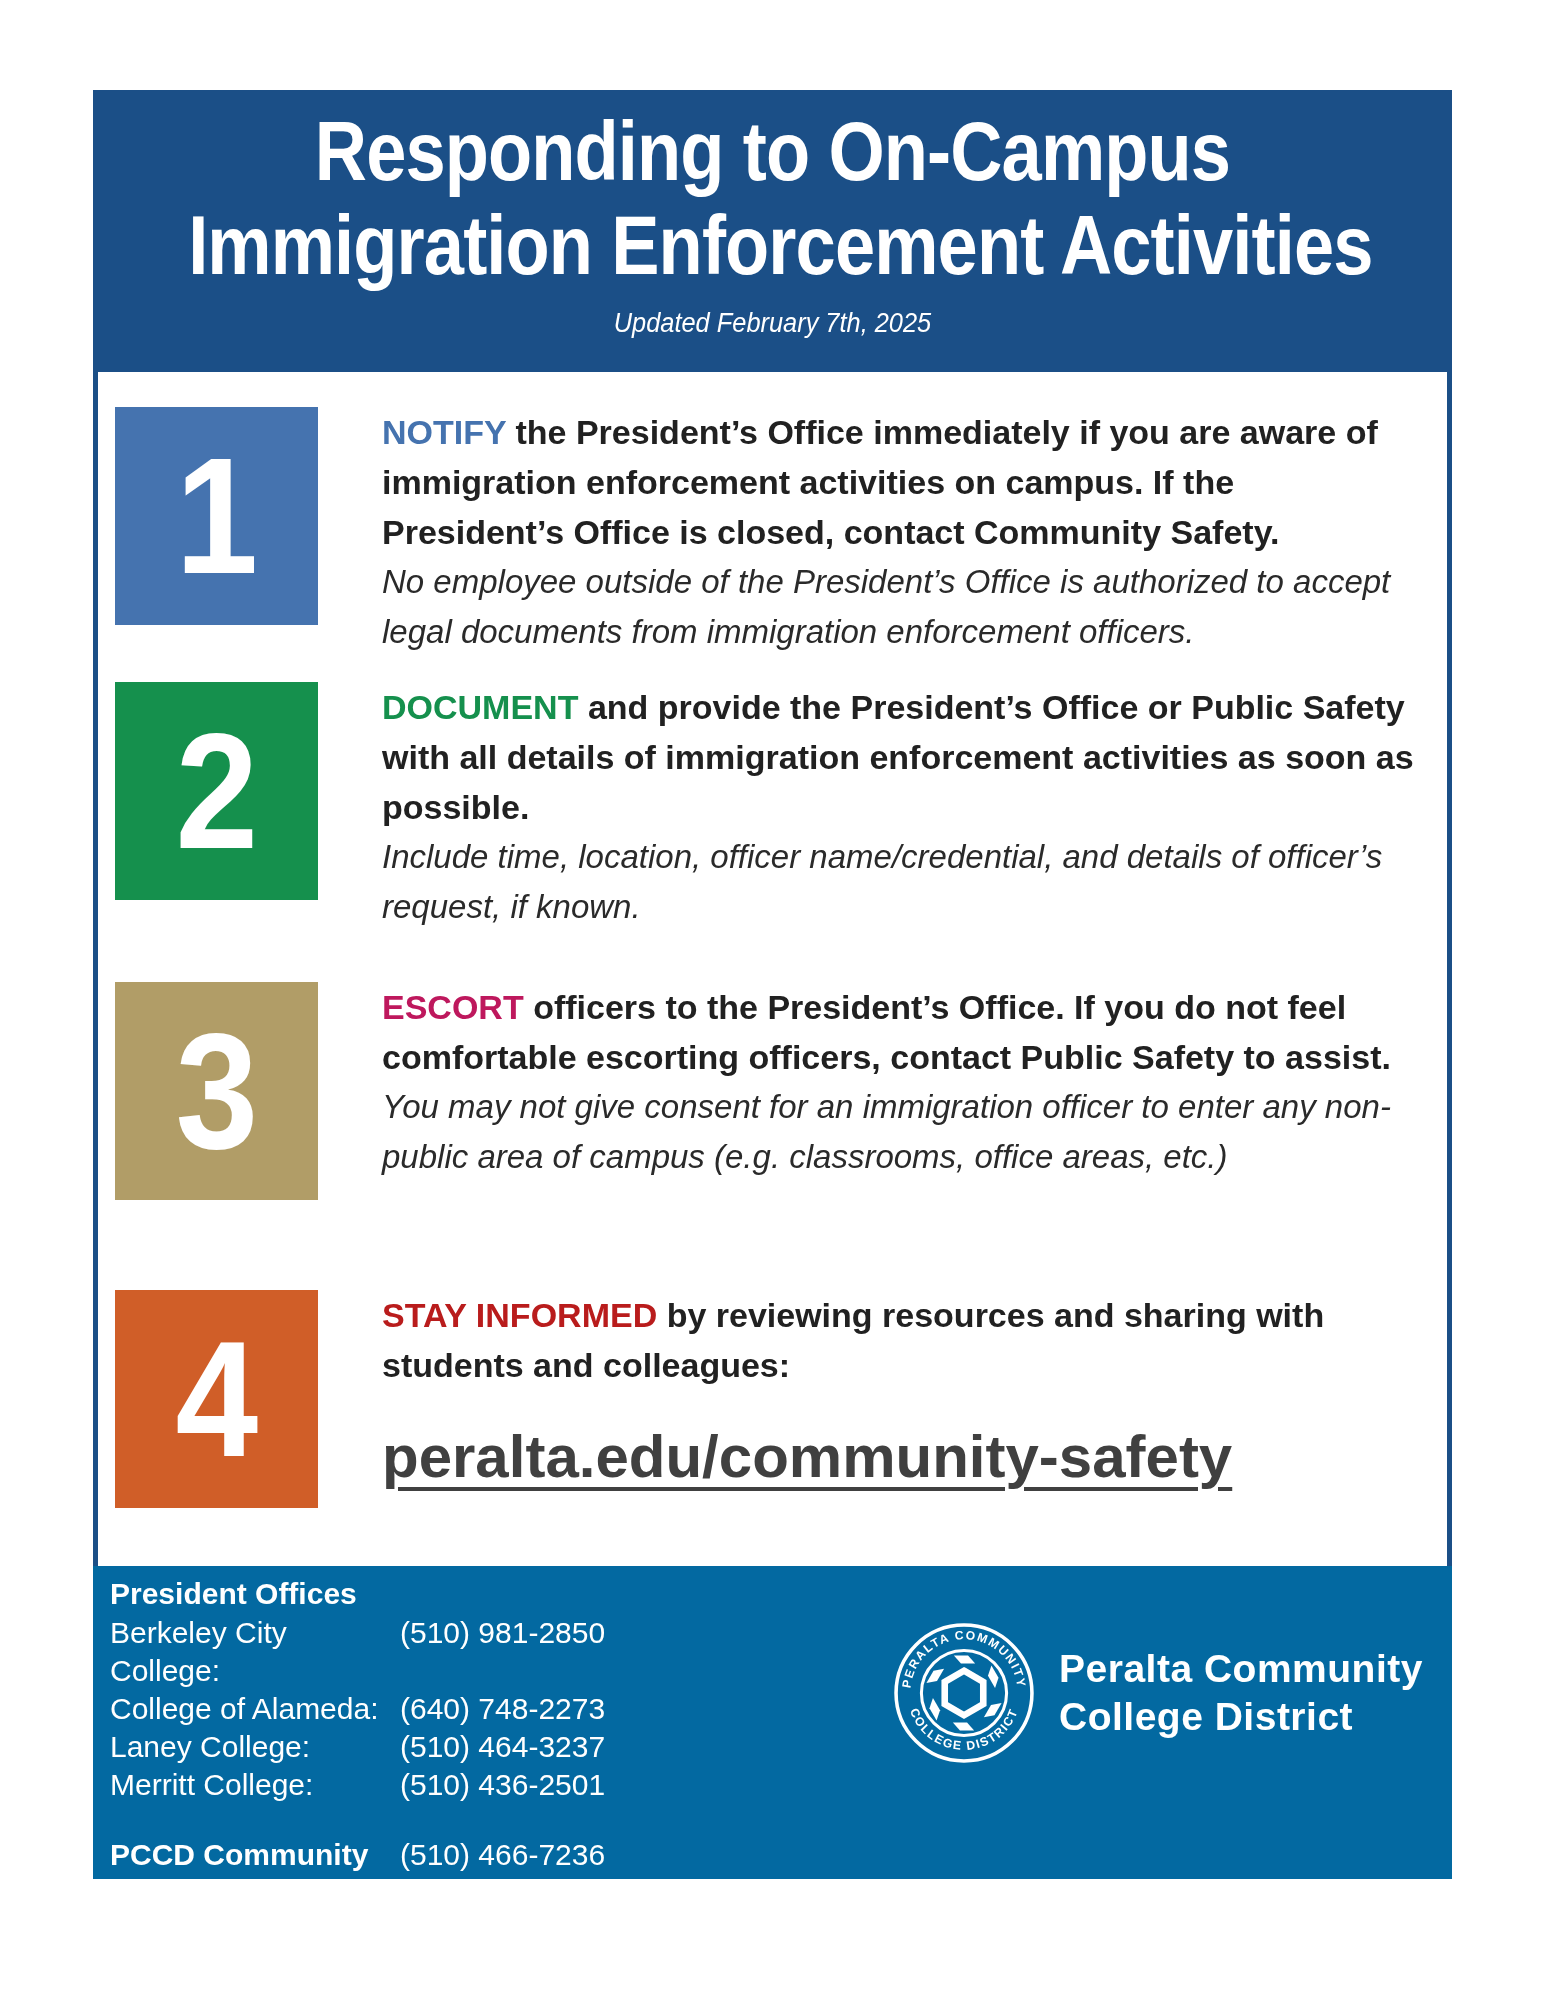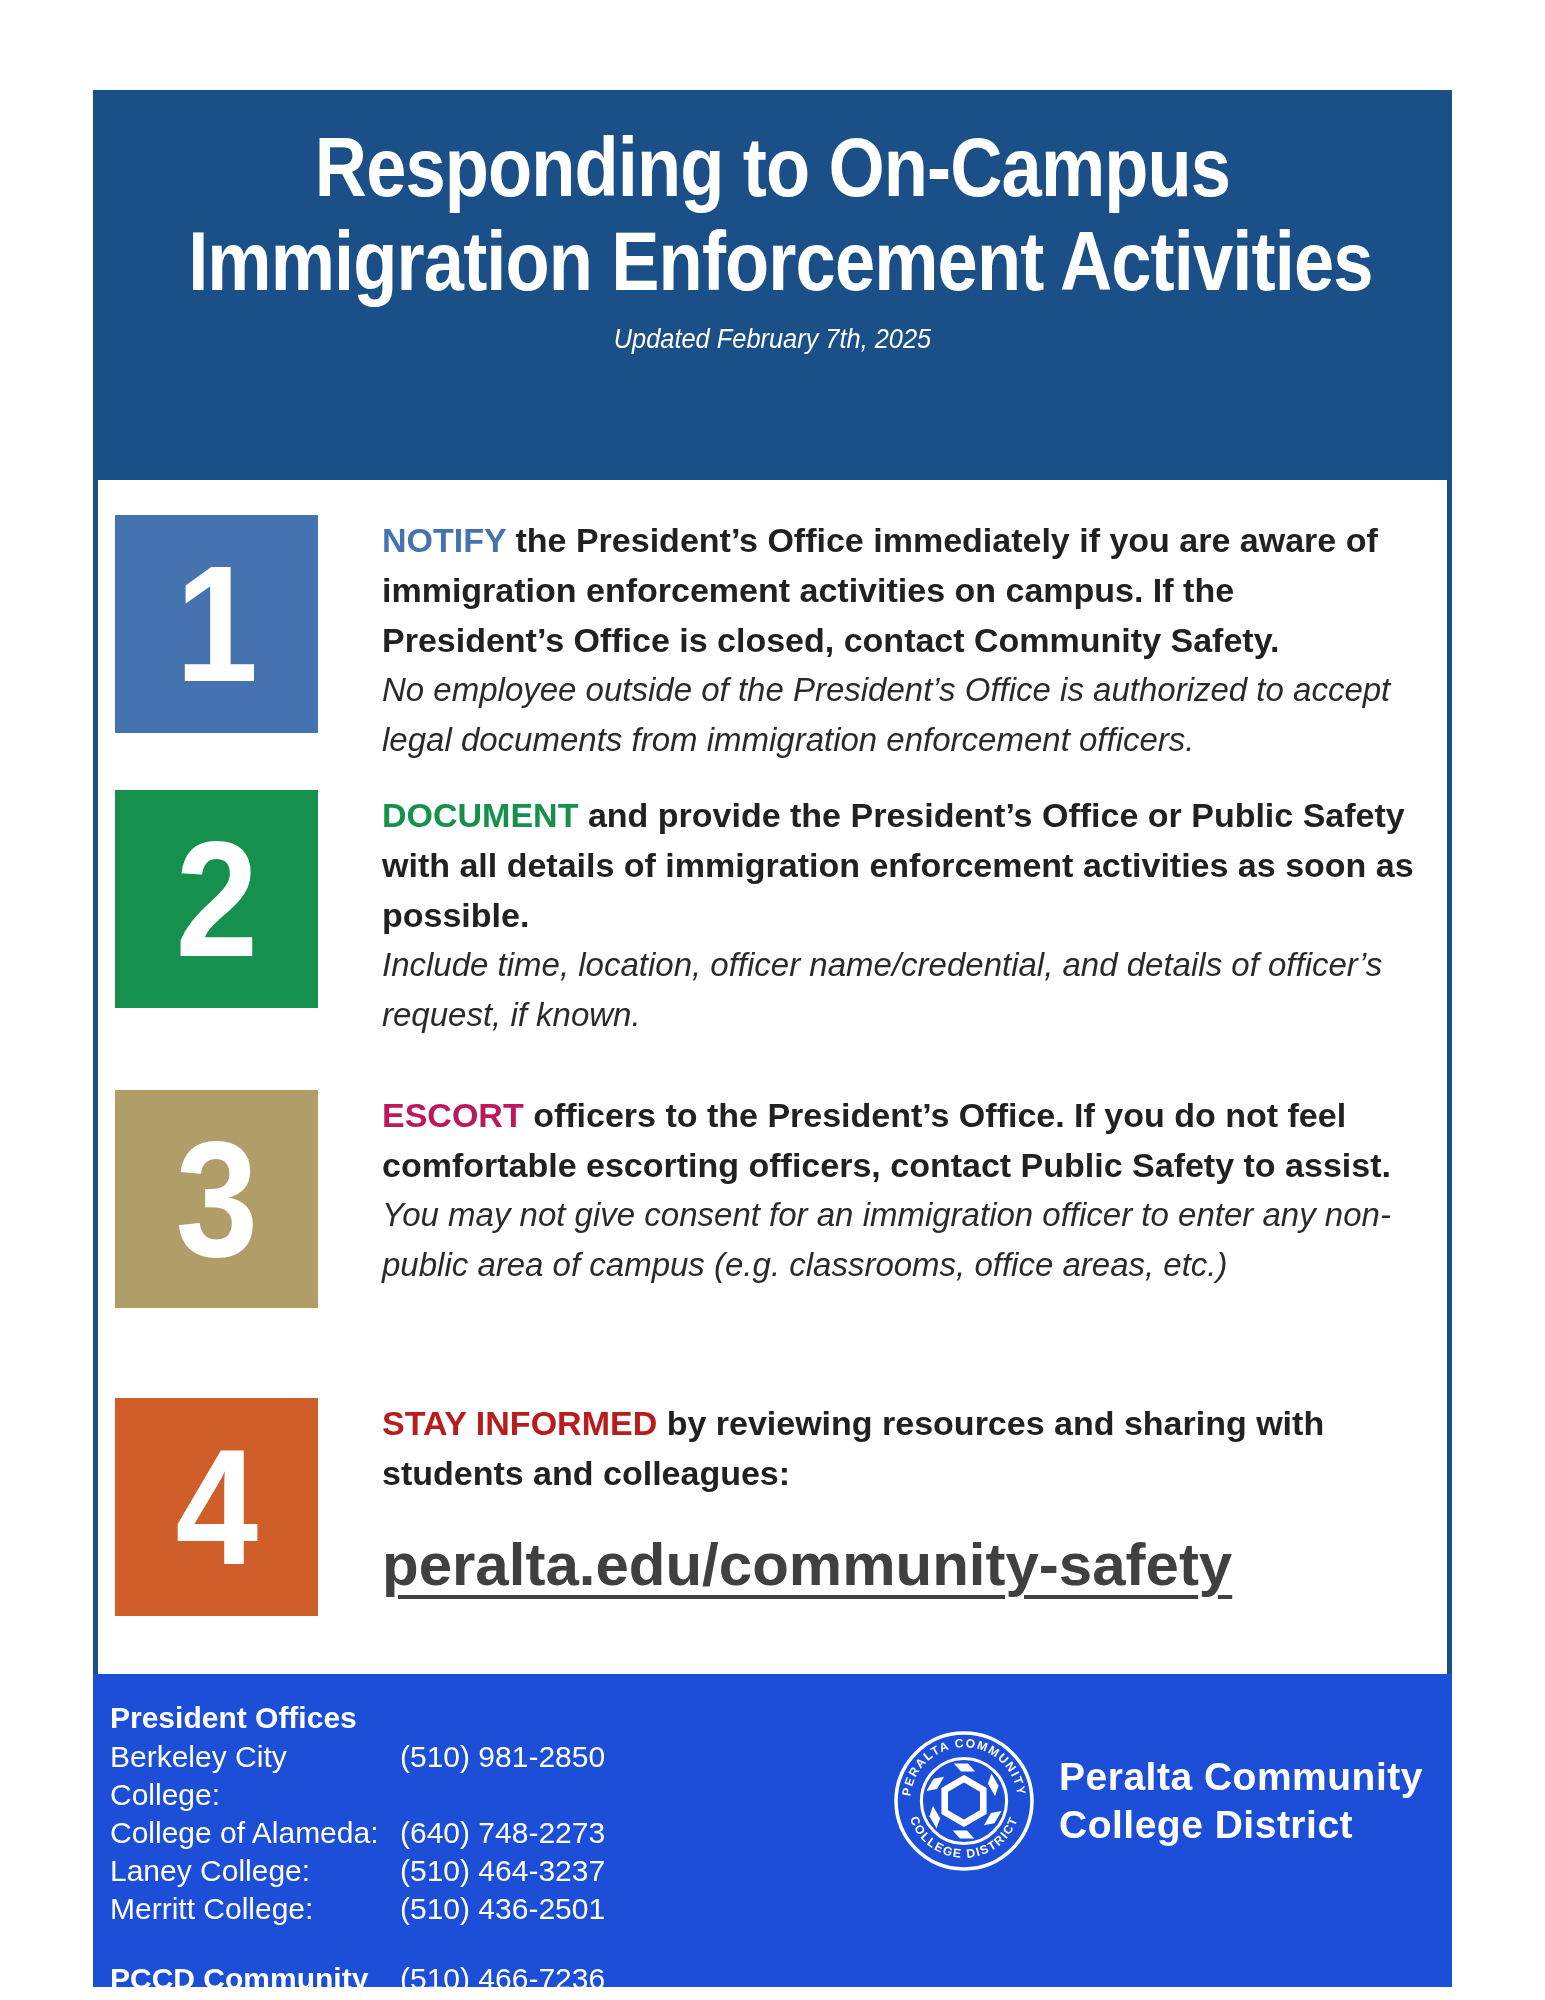--- a/index.html
+++ b/index.html
@@ -9,21 +9,21 @@
     font-family:"Liberation Sans", sans-serif;
     position:relative;
     color:#1f1f1f;
   }
   .flyer {
     position:absolute; left:93px; top:90px; width:1359px;
   }
   
   .header {
     background:#1b4f87; color:#ffffff; text-align:center;
-    height:390px; padding-top:30px;
+    height:282px; padding-top:14px;
   }
   .title-line {
     font-weight:700; font-size:84px; line-height:94px;
     white-space:nowrap; transform:scaleX(0.86); transform-origin:50% 50%;
     letter-spacing:-1px;
   }
   .updated {
     margin-top:16px; font-style:italic; font-size:27px;
     transform:scaleX(0.94); transform-origin:50% 50%;
   }
@@ -56,22 +56,22 @@
   .kw4 { color:#b91c1c; }
   .note { font-size:33px; line-height:50px; font-style:italic; color:#2a2a2a; font-weight:400; }
   .big-link {
     display:inline-block; margin-top:32px;
     font-size:60px; font-weight:700; color:#404040;
     text-decoration:underline; text-decoration-thickness:4px; text-underline-offset:10px;
     cursor:pointer;
   }
   
   .footer {
-    position:relative; background:#1d4ed8; color:#ffffff;
-    height:313px; padding:24px 0 0 17px;
+    position:relative; background:#0369a1; color:#ffffff;
+    height:313px; padding:8px 0 0 17px;
   }
   .footer-heading { font-weight:700; font-size:30px; line-height:40px; }
   .crow { display:flex; font-size:30px; line-height:38px; }
   .clabel { width:290px; }
   .clabel.bold { font-weight:700; }
   .safety-block { margin-top:32px; }
   .logo-block {
     position:absolute; left:800px; top:56px;
     display:flex; align-items:center;
   }

